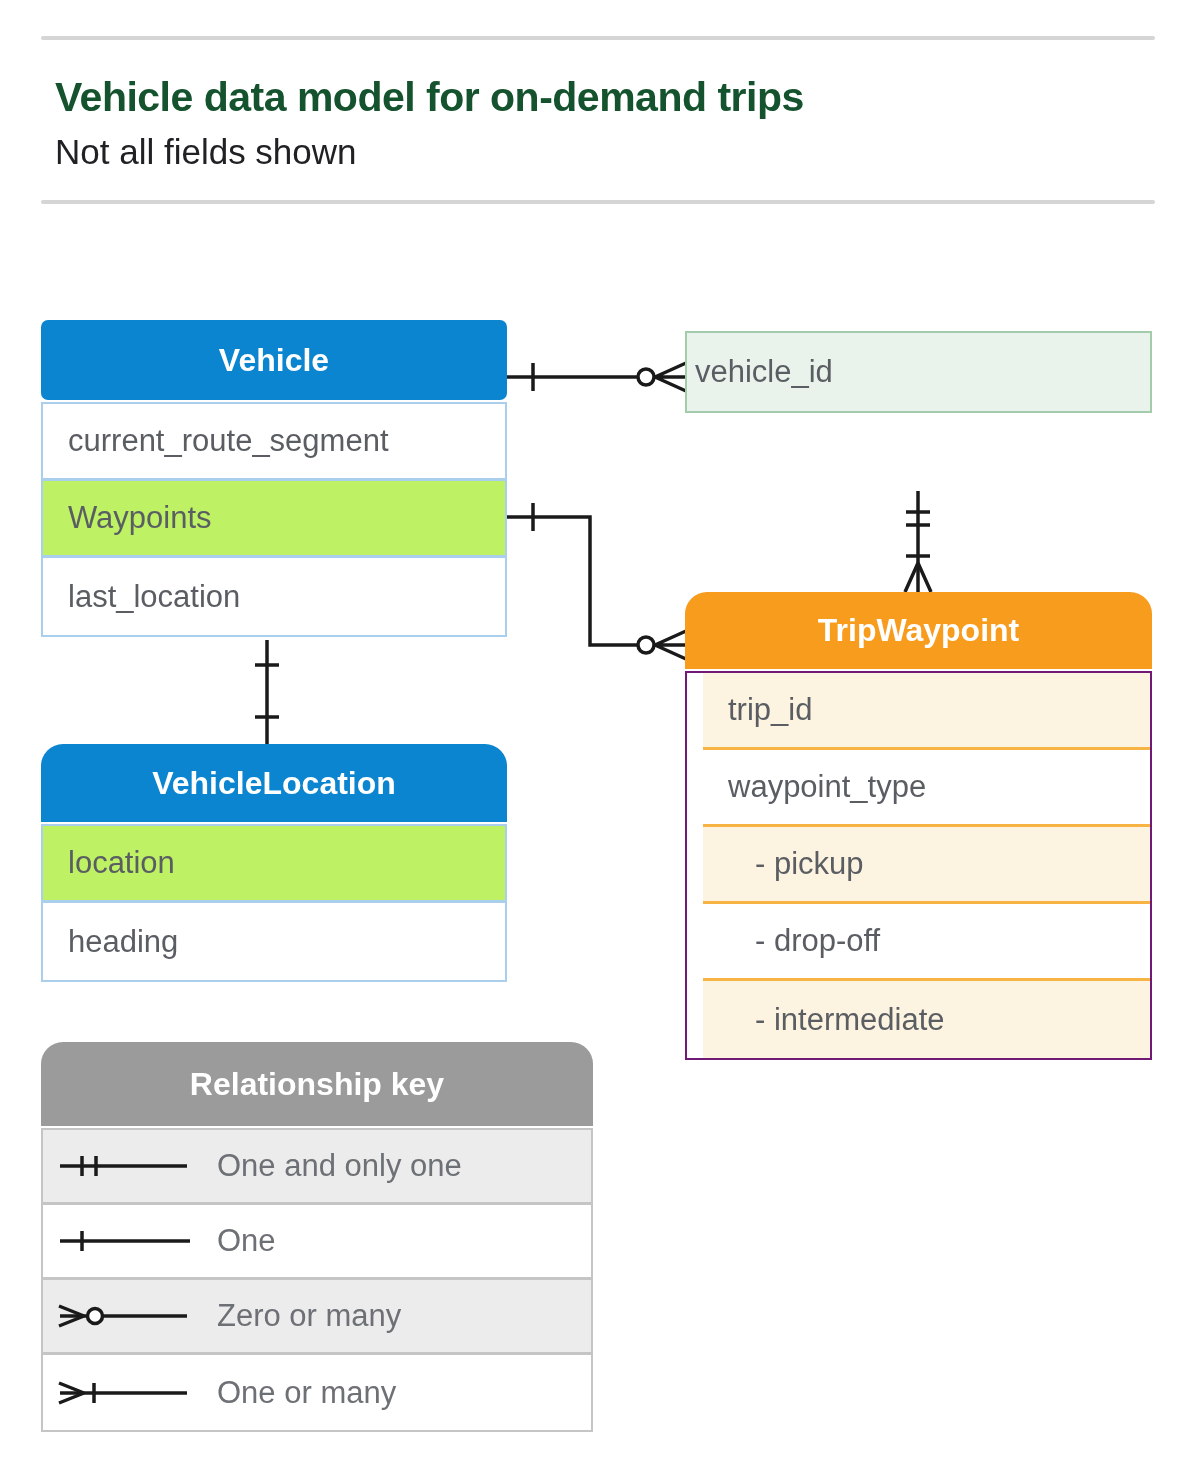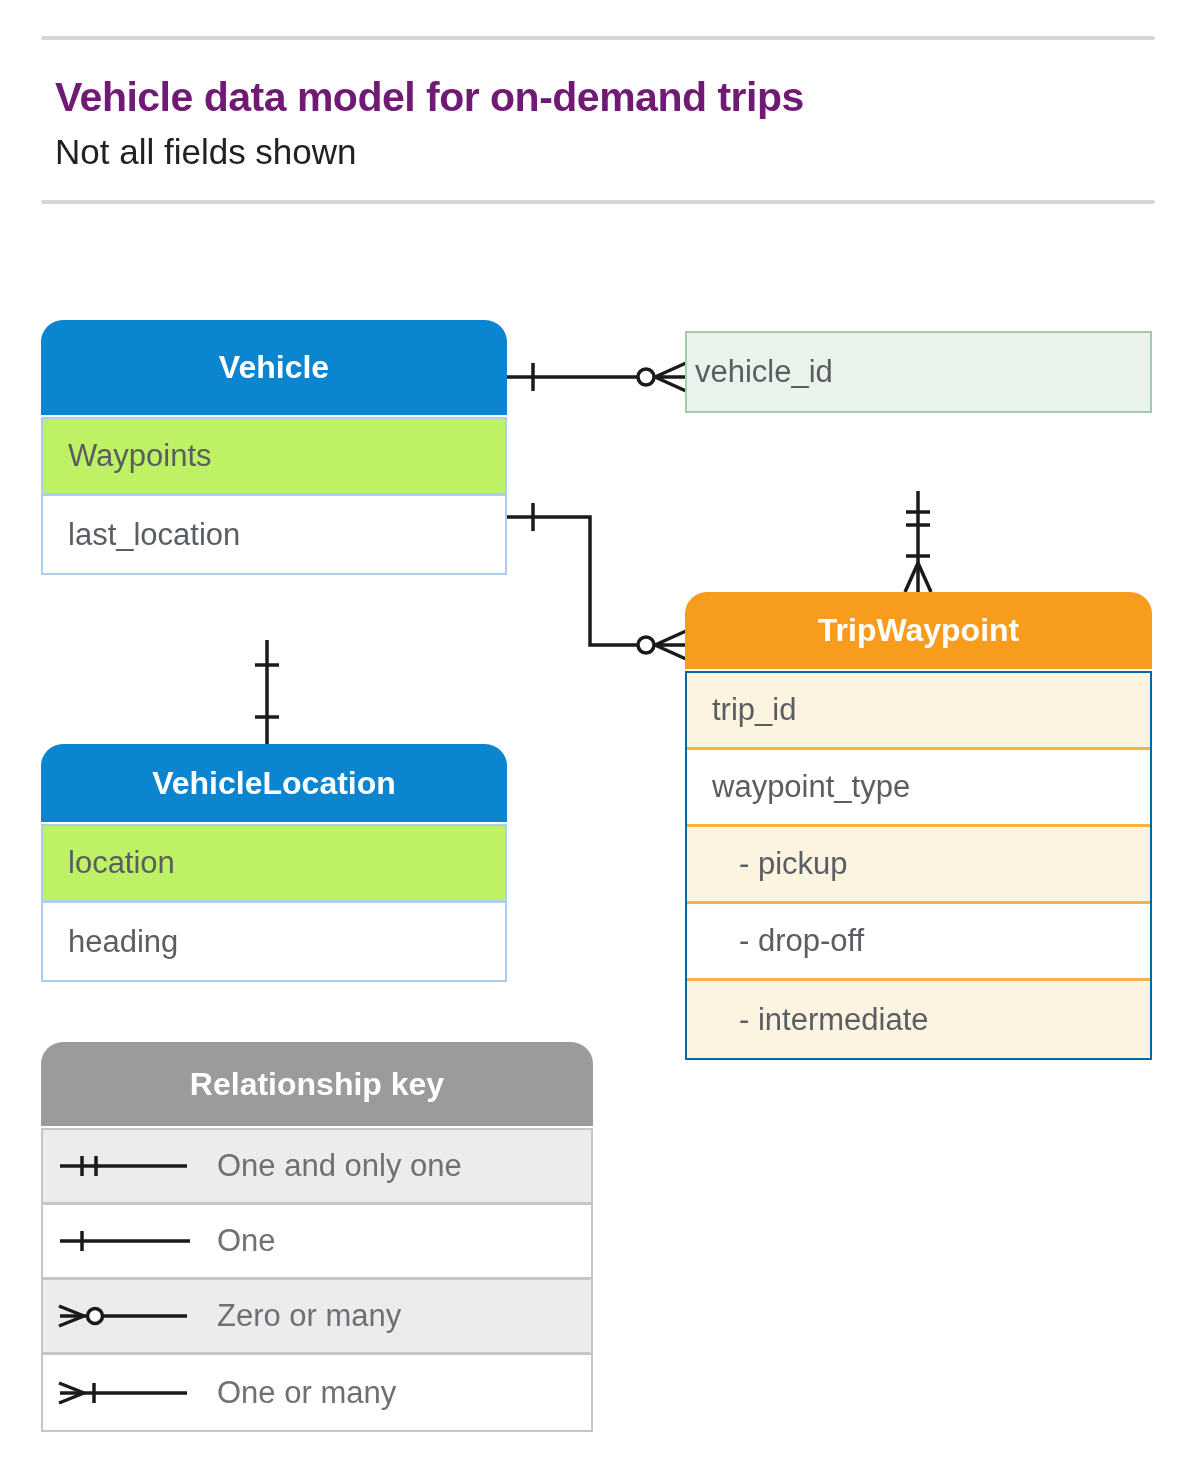--- a/index.html
+++ b/index.html
@@ -5,21 +5,21 @@
   * { margin:0; padding:0; box-sizing:border-box; }
   html,body { background:#ffffff; }
   .canvas {
     position:relative; width:1190px; height:1480px; background:#ffffff;
     font-family:"Liberation Sans", sans-serif; overflow:hidden;
   }
   .divider { position:absolute; left:41px; width:1114px; height:4px; background:#d5d5d5; border-radius:2px; }
   .divider.top { top:36px; }
   .divider.second { top:200px; }
 
-  .page-title { position:absolute; left:55px; top:74px; font-size:41px; font-weight:bold; color:#701a75; letter-spacing:-0.5px; }
+  .page-title { position:absolute; left:55px; top:74px; font-size:41px; font-weight:bold; color:#14532d; letter-spacing:-0.5px; }
   .page-subtitle { position:absolute; left:55px; top:132px; font-size:35px; color:#202124; }
 
   .entity { position:absolute; }
   .entity-header {
     border-radius:22px 22px 0 0; color:#ffffff; font-weight:bold; font-size:32px;
     display:flex; align-items:center; justify-content:center;
   }
   .entity-body { margin-top:2px; background:#ffffff; }
   .frow { font-size:31px; color:#5a5e63; padding-left:25px; display:flex; align-items:center; background:#ffffff; }
   .frow.indent { padding-left:52px; }
@@ -32,32 +32,32 @@
   .blue .frow.tint { background:#bef264; }
 
   
   .green .entity-header { background:#2e8745; }
   .green .entity-body { border:2px solid #a3ccad; }
   .green .frow { border-bottom:3px solid #a3ccad;padding-left:8px; }
   .green .frow.tint { background:#e9f2eb; }
 
   
   .orange .entity-header { background:#f89c1e; }
-  .orange .entity-body { border:2px solid #0369a1; }
+  .orange .entity-body { border:2px solid #701a75;padding-left:16px; }
   .orange .frow { border-bottom:3px solid #f8b345; }
   .orange .frow.tint { background:#fdf3e1; }
 
   
   .gray .entity-header { background:#9b9b9b; }
   .gray .entity-body { border:2px solid #c5c5c5; }
   .gray .frow { border-bottom:3px solid #c5c5c5; }
   .gray .frow.tint { background:#ececec; }
 
   #vehicle { left:41px; top:320px; width:466px; }
-  #vehicle .entity-header { height:95px; }
+  #vehicle .entity-header { height:80px;border-radius:7px; }
   #vehicle .frow { height:77px; }
 
   #trip { left:685px; top:329px; width:467px; }
   #trip .entity-header { height:78px; }
   #trip .frow { height:78px; }
 
   #tripwaypoint { left:685px; top:592px; width:467px; }
   #tripwaypoint .entity-header { height:77px; }
   #tripwaypoint .frow { height:77px; }
 
@@ -108,20 +108,21 @@
 
     <g stroke="#1a1a1a" stroke-width="3.5" fill="none">
       <path d="M267,640 V744"></path>
       <path d="M255,665 H279 M255,717 H279"></path>
     </g>
   </svg>
 
   <div id="vehicle" class="entity blue">
     <div class="entity-header">Vehicle</div>
     <div class="entity-body">
+      <div class="frow">current_route_segment</div>
       <div class="frow tint">Waypoints</div>
       <div class="frow">last_location</div>
     </div>
   </div>
 
   <div id="trip" class="entity green">
     <div class="entity-body">
       <div class="frow tint">vehicle_id</div>
     </div>
   </div>

